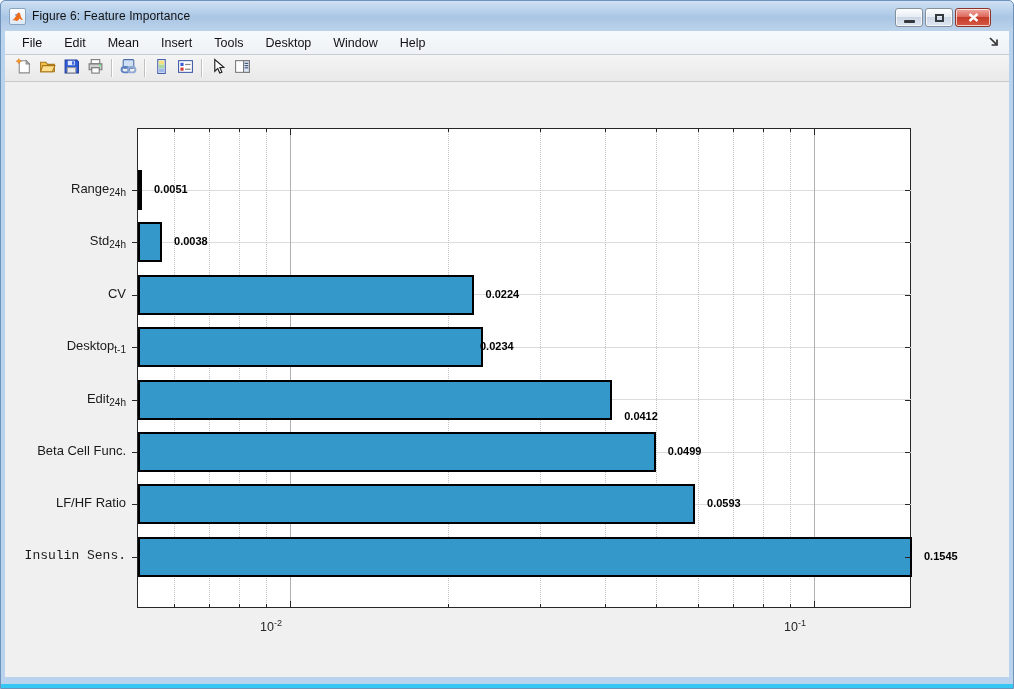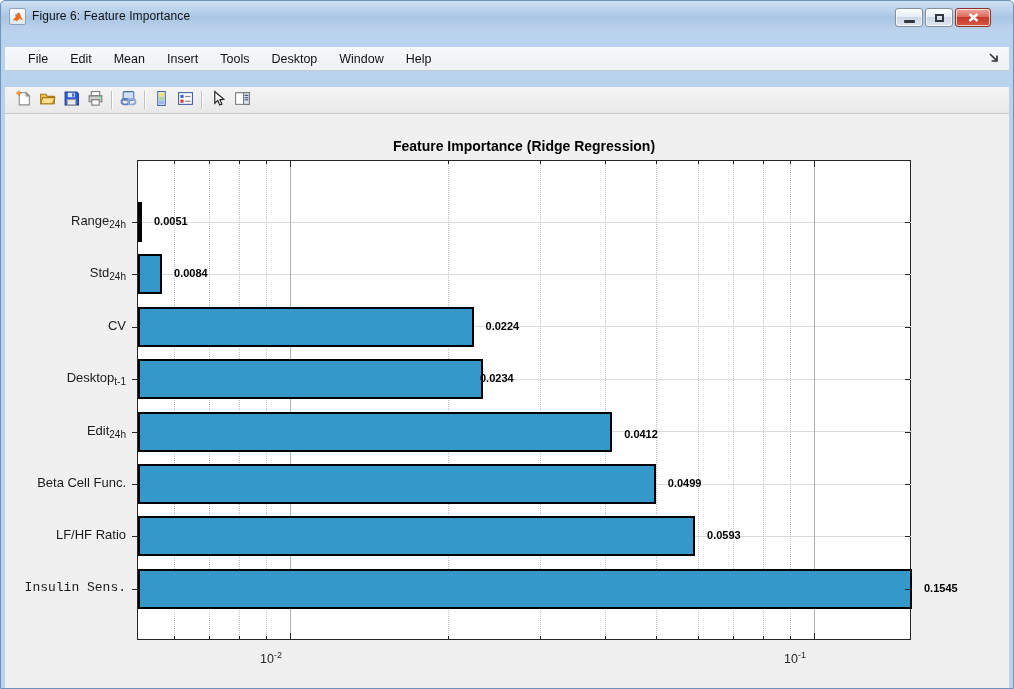--- a/index.html
+++ b/index.html
@@ -36,24 +36,24 @@
   .wbtn.close{
     width:36px;
     background:linear-gradient(#f0a9a2 0%,#dd6a5c 45%,#c63c2a 50%,#d55844 100%);
     border-color:#8e3328;
   }
   .glyph-min{width:11px;height:3px;background:#33383f;margin-top:7px;border-radius:1px;}
   .glyph-restore{width:9px;height:8px;border:2px solid #33383f;background:transparent;}
 
   
   .menubar{
-    position:relative;height:24px;margin:16px 4px;
+    position:relative;height:24px;margin:0 4px;
     background:linear-gradient(#f7fafc,#eef1f5);
     border-bottom:1px solid #c6cbd2;
-    display:flex;align-items:center;padding-left:12px;
+    display:flex;align-items:center;padding-left:6px;
   }
   .menu-item{font-size:12.5px;color:#111;padding:3px 11px;cursor:default;}
   .menu-overflow{position:absolute;right:8px;top:4px;width:14px;height:14px;}
 
   
   .toolbar{
     height:27px;margin:0 4px;background:linear-gradient(#f4f4f4,#e9e9e9);
     border-bottom:1px solid #c9c9c9;
     display:flex;align-items:center;padding-left:6px;
   }
@@ -206,21 +206,20 @@
             <rect x="1.5" y="2.5" width="13" height="11" fill="#fff" stroke="#777"></rect>
             <rect x="9" y="2.5" width="5.5" height="11" fill="#dce6f4" stroke="#777"></rect>
             <rect x="10" y="4.5" width="3.4" height="1.1" fill="#445577"></rect>
             <rect x="10" y="6.6" width="3.4" height="1.1" fill="#445577"></rect>
             <rect x="10" y="8.7" width="3.4" height="1.1" fill="#445577"></rect>
           </svg></span>
       </div>
     </div>
 
   <div class="canvas">
-    <div class="chart-title">Feature Importance (Ridge Regression)</div>
     <div class="plot" id="plot">
         <div class="hgrid" style="top: 60.5px; width: 774px;"></div>
         <div class="hgrid" style="top: 112.9px; width: 774px;"></div>
         <div class="hgrid" style="top: 165.3px; width: 774px;"></div>
         <div class="hgrid" style="top: 217.7px; width: 774px;"></div>
         <div class="hgrid" style="top: 270.1px; width: 774px;"></div>
         <div class="hgrid" style="top: 322.5px; width: 774px;"></div>
         <div class="hgrid" style="top: 374.9px; width: 774px;"></div>
         <div class="hgrid" style="top: 427.3px; width: 774px;"></div>
         <div class="vgrid-minor" style="left: 35.7513px;"></div>
@@ -266,36 +265,36 @@
         <div class="vgrid-major" style="left: 676px;"></div>
         <div class="xtick-b" style="left: 676px; height: 6px;"></div>
         <div class="xtick-t" style="left: 676px; height: 6px;"></div>
         <div class="xtick-label" style="left: 676px;"><span>10</span><sup>-1</sup></div>
         <div class="bar" style="top: 41px; width: 4px; height: 40px; background: rgb(52, 152, 203); border-color: rgb(0, 0, 0);"></div>
         <div class="val-label" style="left: 16px; top: 54px;">0.0051</div>
         <div class="ylab" style="top: 52px;"><span>Range</span><sub>24h</sub></div>
         <div class="ytick-l" style="top: 61px;"></div>
         <div class="ytick-r" style="top: 61px;"></div>
         <div class="bar" style="top: 93.4px; width: 24.0784px; height: 40px; background: rgb(52, 152, 203); border-color: rgb(0, 0, 0);"></div>
-        <div class="val-label" style="left: 36.0784px; top: 106.4px;">0.0084</div>
+        <div class="val-label" style="left: 36.0784px; top: 106.4px;">0.0038</div>
         <div class="ylab" style="top: 104.4px;"><span>Std</span><sub>24h</sub></div>
         <div class="ytick-l" style="top: 113.4px;"></div>
         <div class="ytick-r" style="top: 113.4px;"></div>
         <div class="bar" style="top: 145.8px; width: 335.53px; height: 40px; background: rgb(52, 152, 203); border-color: rgb(0, 0, 0);"></div>
         <div class="val-label" style="left: 347.53px; top: 158.8px;">0.0224</div>
         <div class="ylab" style="top: 156.8px;"><span>CV</span></div>
         <div class="ytick-l" style="top: 165.8px;"></div>
         <div class="ytick-r" style="top: 165.8px;"></div>
         <div class="bar" style="top: 198.2px; width: 345.469px; height: 40px; background: rgb(52, 152, 203); border-color: rgb(0, 0, 0);"></div>
         <div class="val-label" style="left: 342px; top: 211.2px;">0.0234</div>
         <div class="ylab" style="top: 209.2px;"><span>Desktop</span><sub>t-1</sub></div>
         <div class="ytick-l" style="top: 218.2px;"></div>
         <div class="ytick-r" style="top: 218.2px;"></div>
         <div class="bar" style="top: 250.6px; width: 474.206px; height: 40px; background: rgb(52, 152, 203); border-color: rgb(0, 0, 0);"></div>
-        <div class="val-label" style="left: 486.206px; top: 267px;">0.0412</div>
+        <div class="val-label" style="left: 486.206px; top: 281px;">0.0412</div>
         <div class="ylab" style="top: 261.6px;"><span>Edit</span><sub>24h</sub></div>
         <div class="ytick-l" style="top: 270.6px;"></div>
         <div class="ytick-r" style="top: 270.6px;"></div>
         <div class="bar" style="top: 303px; width: 517.805px; height: 40px; background: rgb(52, 152, 203); border-color: rgb(0, 0, 0);"></div>
         <div class="val-label" style="left: 529.805px; top: 316px;">0.0499</div>
         <div class="ylab" style="top: 314px;"><span>Beta Cell Func.</span></div>
         <div class="ytick-l" style="top: 323px;"></div>
         <div class="ytick-r" style="top: 323px;"></div>
         <div class="bar" style="top: 355.4px; width: 557.081px; height: 40px; background: rgb(52, 152, 203); border-color: rgb(0, 0, 0);"></div>
         <div class="val-label" style="left: 569.081px; top: 368.4px;">0.0593</div>

